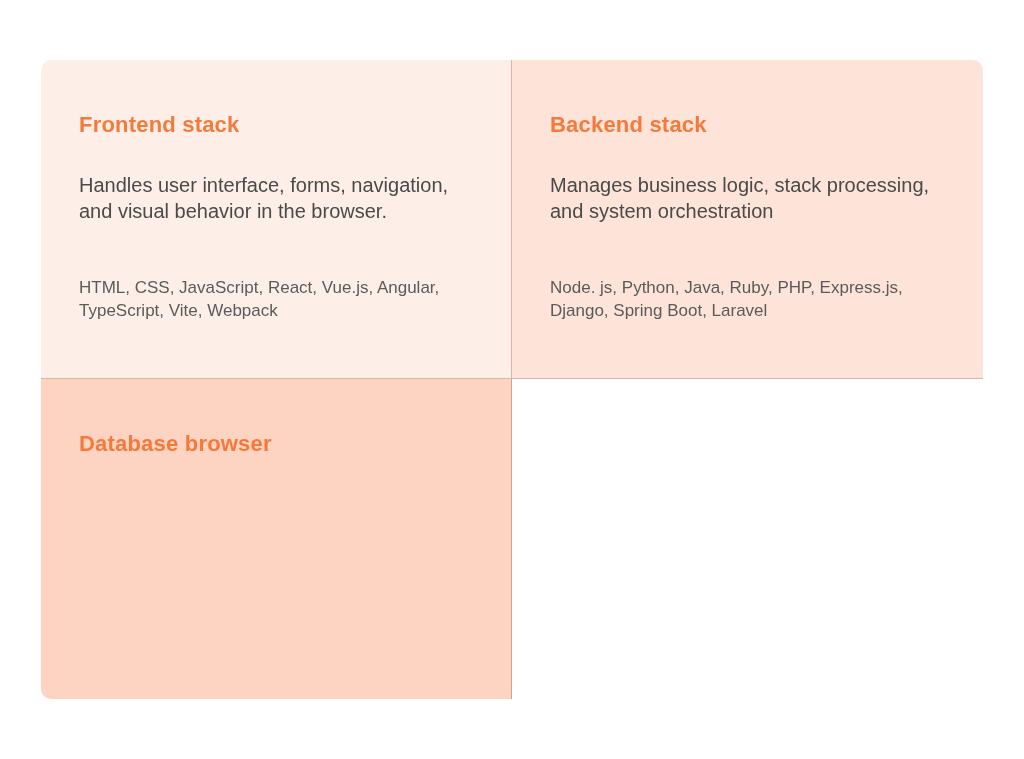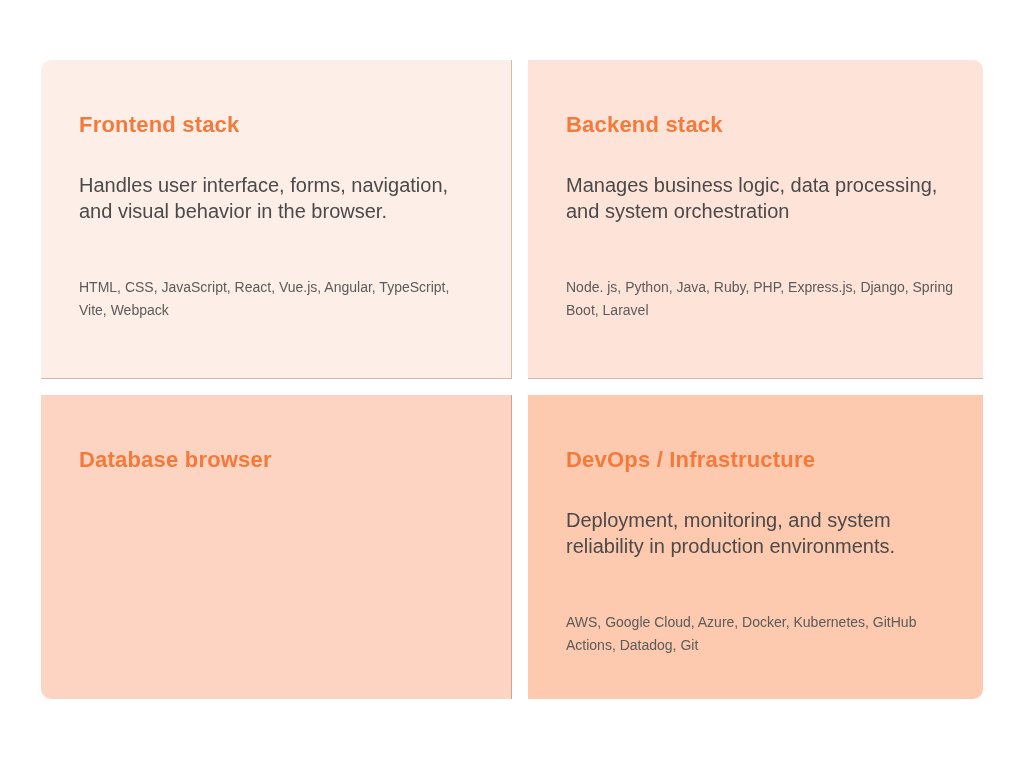--- a/index.html
+++ b/index.html
@@ -1,47 +1,42 @@
 <!DOCTYPE html>
 <html><head>
 <meta charset="utf-8">
 <style>
   html, body { margin: 0; padding: 0; background: #ffffff; }
   body { width: 1024px; height: 759px; position: relative; font-family: "Liberation Sans", "DejaVu Sans", sans-serif; }
   .grid {
     position: absolute; left: 41px; top: 60px; width: 942px; height: 639px;
     border-radius: 10px; overflow: hidden;
-    display: grid; grid-template-columns: 471px 471px; grid-template-rows: 319px 320px; gap: 16px;
+    display: grid; grid-template-columns: 471px 471px; grid-template-rows: 319px 320px;
   }
   .cell { position: relative; box-sizing: border-box; padding: 0 38px; }
   .c0 { background: #fdeee7; border-right: 1px solid #d6b7aa; border-bottom: 1px solid #d6b7aa; }
   .c1 { background: #fde3d8; border-bottom: 1px solid #d6b7aa; padding-left: 24px; }
   .c2 { background: #fdd4c2; border-right: 1px solid #c9a496; }
   .c3 { background: #fdc9af; }
   .title { position: absolute; top: 52px; left: 38px; font-size: 22px; font-weight: bold; color: #f47a3c; letter-spacing: 0.2px; }
   .desc { position: absolute; top: 112px; left: 38px; width: 390px; font-size: 20px; line-height: 26px; color: #4a4a4a; }
-  .tags { position: absolute; left: 38px; width: 400px; font-size: 14px; line-height: 23px; color: #5b5b5b; }
+  .tags { position: absolute; left: 38px; width: 400px; font-size: 17px; line-height: 23px; color: #5b5b5b; }
   .c0 .tags, .c1 .tags { top: 216px; }
   .c2 .tags, .c3 .tags { top: 216px; }
 </style>
 </head>
 <body>
 
 <div class="grid">
   <div class="cell c0">
     <div class="title">Frontend stack</div>
     <div class="desc">Handles user interface, forms, navigation, and visual behavior in the browser.</div>
     <div class="tags">HTML, CSS, JavaScript, React, Vue.js, Angular, TypeScript, Vite, Webpack</div>
   </div>
   <div class="cell c1">
     <div class="title">Backend stack</div>
-    <div class="desc">Manages business logic, data processing, and system orchestration</div>
+    <div class="desc">Manages business logic, stack processing, and system orchestration</div>
     <div class="tags">Node. js, Python, Java, Ruby, PHP, Express.js, Django, Spring Boot, Laravel</div>
   </div>
   <div class="cell c2">
     <div class="title">Database browser</div>
   </div>
-  <div class="cell c3">
-    <div class="title">DevOps / Infrastructure</div>
-    <div class="desc">Deployment, monitoring, and system reliability in production environments.</div>
-    <div class="tags">AWS, Google Cloud, Azure, Docker, Kubernetes, GitHub Actions, Datadog, Git</div>
-  </div>
 </div>
 
 </body></html>

